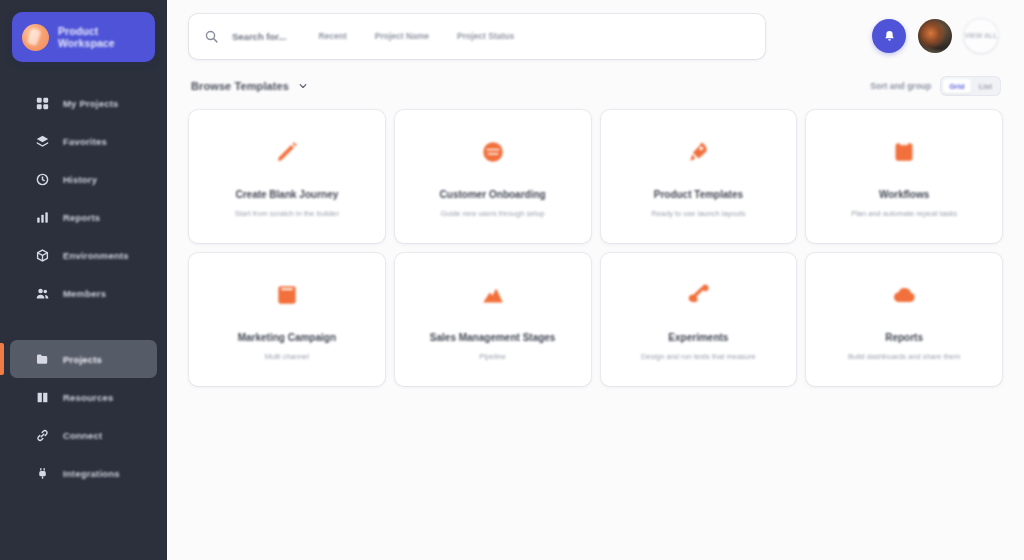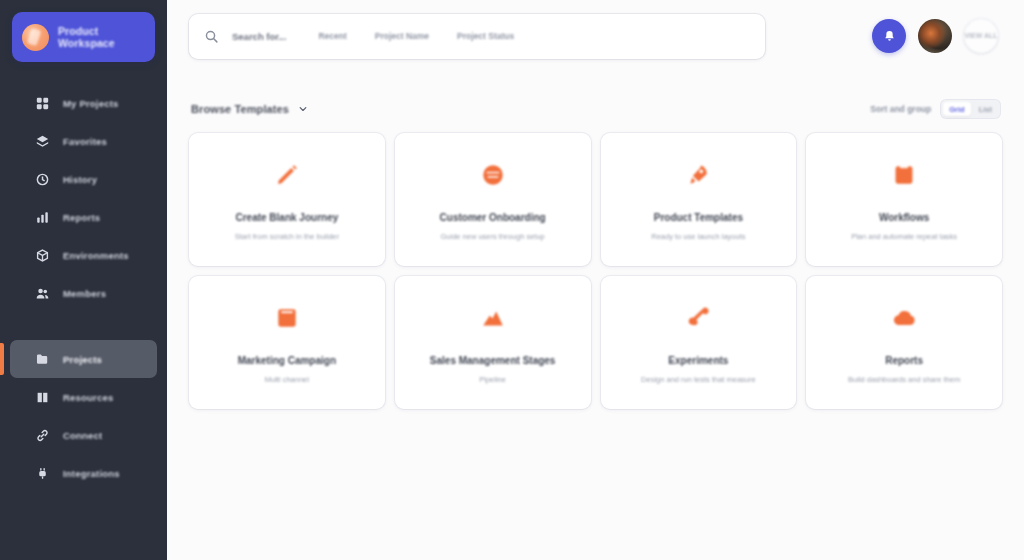--- a/index.html
+++ b/index.html
@@ -177,21 +177,21 @@
     font-weight: 700;
     line-height: 8px;
     text-align: center;
     filter: blur(.9px);
   }
 
   
   .section-head {
     display: flex;
     align-items: center;
-    margin-top: 38px;
+    margin-top: 15px;
     height: 22px;
     padding: 0 2px;
   }
   .section-title {
     font-size: 11px;
     font-weight: 700;
     color: #4c505c;
     filter: blur(1.1px);
     letter-spacing: .1px;
   }

